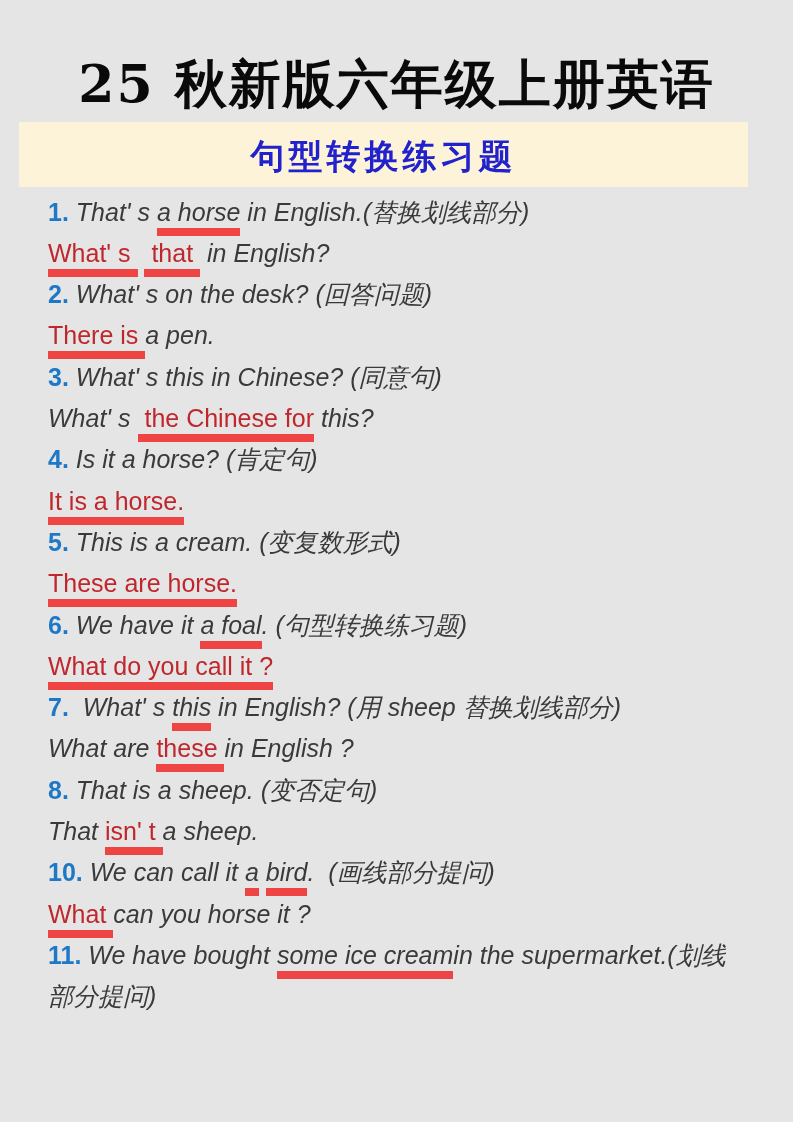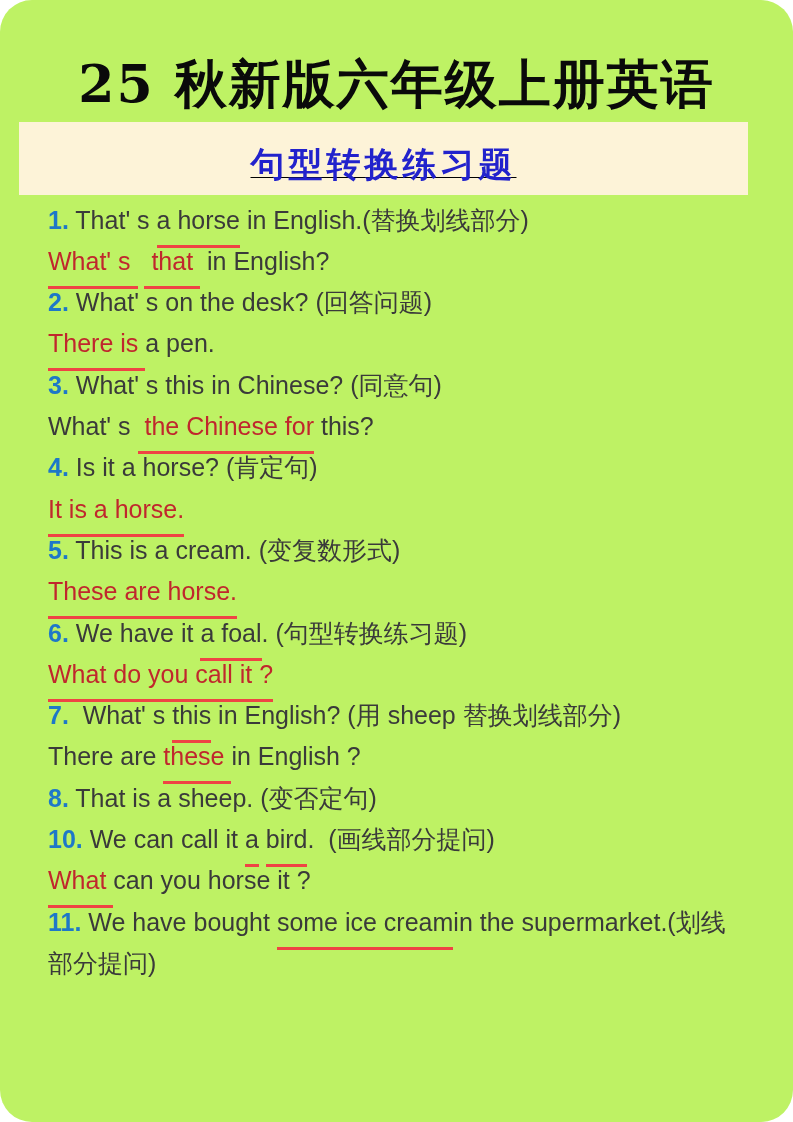--- a/index.html
+++ b/index.html
@@ -1,60 +1,59 @@
 <!DOCTYPE html>
 <html><head>
 <meta charset="utf-8">
 <style>
   html,body{margin:0;padding:0;background:#ffffff;}
   body{
     width:793px;height:1122px;position:relative;overflow:hidden;
     font-family:"Liberation Sans",sans-serif;
   }
-  .page{position:absolute;inset:0;background:#bef264;border-radius:32px;}
+  .page{position:absolute;inset:0;background:#e5e5e5;}
   .doc-title{
     margin-top:50px;
     text-align:center;
     font-family:"DejaVu Serif","Liberation Serif",serif;
     font-weight:bold;
     font-size:52px;
     letter-spacing:2px;
     color:#0a0a0a;
     line-height:1.3;
   }
   .banner{
     margin:4px 45px 0 19px;
     background:var(--banner-bg,#fdf3d8);
     text-align:center;
-    padding:20px 0 7px 0;
-    text-decoration:underline;
+    padding:12px 0 7px 0;
   }
   .banner .subtitle{
     font-family:"DejaVu Serif","Liberation Serif",serif;
     font-weight:bold;
     font-size:34px;
     letter-spacing:4px;
     color:var(--subtitle-blue,#2222cc);
   }
   .lines{
     margin:5px 45px 0 48px;
   }
   .line{
     font-size:25px;
     line-height:41.3px;
     color:var(--text-color,#3a3a3a);
     white-space:pre-wrap;
   }
   .line span{white-space:pre-wrap;}
-  .black{color:var(--text-color,#3a3a3a);}
+  .black{color:var(--text-color,#3a3a3a);font-style:italic;}
   .red{color:var(--answer-red,#c0272d);}
   .num{color:var(--accent-blue,#1e78c8);font-weight:bold;}
   .u{
-    border-bottom:3px solid #ef4444;
-    padding-bottom:11px;
+    border-bottom:8px solid #ef4444;
+    padding-bottom:2px;
   }
 </style>
 </head>
 <body style="--accent-blue: #1e78c8; --subtitle-blue: #2222cc; --answer-red: #c0272d; --banner-bg: #fdf3d8; --text-color: #3a3a3a;">
 
 <div class="page">
   <div class="doc-title">25 秋新版六年级上册英语</div>
 
   <div class="banner">
     <span class="subtitle">句型转换练习题</span>
@@ -67,20 +66,21 @@
       <div class="line"><span class="red u">There is </span><span class="black">a pen.</span></div>
       <div class="line"><span class="num">3.</span><span class="black"> What' s this in Chinese? (同意句)</span></div>
       <div class="line"><span class="black">What' s </span><span class="red u"> the Chinese for</span><span class="black"> this?</span></div>
       <div class="line"><span class="num">4.</span><span class="black"> Is it a horse? (肯定句)</span></div>
       <div class="line"><span class="red u">It is a horse.</span></div>
       <div class="line"><span class="num">5.</span><span class="black"> This is a cream. (变复数形式)</span></div>
       <div class="line"><span class="red u">These are horse.</span></div>
       <div class="line"><span class="num">6.</span><span class="black"> We have it </span><span class="black u">a foal</span><span class="black">. (句型转换练习题)</span></div>
       <div class="line"><span class="red u">What do you call it ?</span></div>
       <div class="line"><span class="num">7.</span><span class="black">  What' s </span><span class="black u">this</span><span class="black"> in English? (用 sheep 替换划线部分)</span></div>
-      <div class="line"><span class="black">There are </span><span class="red u">these </span><span class="black">in English ?</span></div>
+      <div class="line"><span class="black">What are </span><span class="red u">these </span><span class="black">in English ?</span></div>
       <div class="line"><span class="num">8.</span><span class="black"> That is a sheep. (变否定句)</span></div>
+      <div class="line"><span class="black">That </span><span class="red u">isn' t </span><span class="black">a sheep.</span></div>
       <div class="line"><span class="num">10.</span><span class="black"> We can call it </span><span class="black u">a</span><span class="black"> </span><span class="black u">bird</span><span class="black">.  (画线部分提问)</span></div>
       <div class="line"><span class="red u">What </span><span class="black">can you horse it ?</span></div>
       <div class="line"><span class="num">11.</span><span class="black"> We have bought </span><span class="black u">some ice cream</span><span class="black">in the supermarket.(划线</span></div>
       <div class="line"><span class="black">部分提问)</span></div>
     </div>
 </div>
 
 </body></html>

